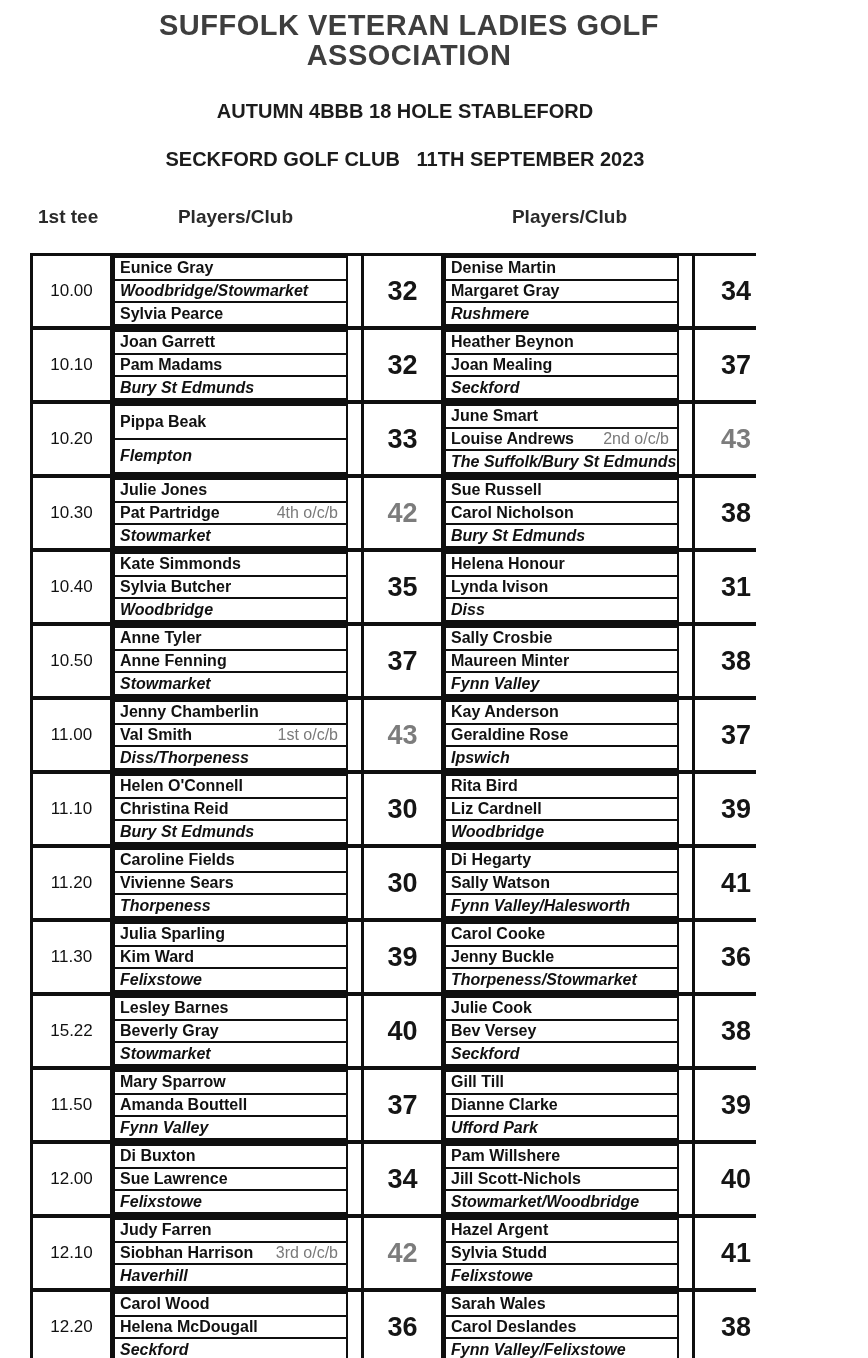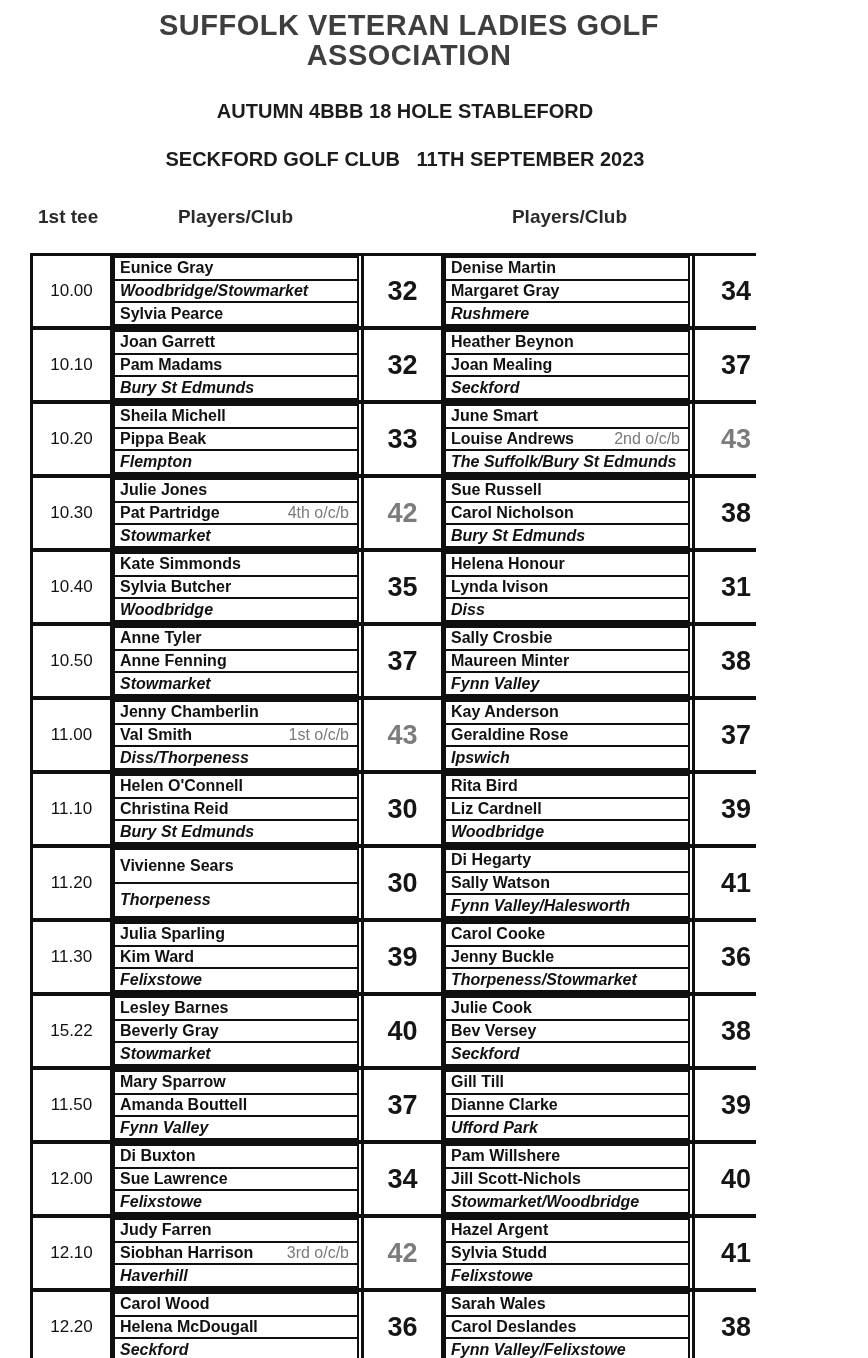--- a/index.html
+++ b/index.html
@@ -50,21 +50,21 @@
   }
   .row-group:last-child { border-bottom:none; height:70px; }
 
   .time-cell {
     border-right:3px solid #0f0f0f;
     display:flex; align-items:center; justify-content:center;
     font-size:17px; font-weight:normal;
   }
   .players-cell {
     display:flex; flex-direction:column;
-    padding-right:2px;
+    padding-right:13px;
     box-sizing:border-box;
   }
   .sub-cell {
     flex:1;
     border:2px solid #0f0f0f;
     box-sizing:border-box;
     display:flex; align-items:center; justify-content:space-between;
     padding:0 6px 0 5px;
     font-size:16px; font-weight:bold;
     line-height:1;
@@ -159,23 +159,20 @@
             <span>Seckford</span>
           </div>
     </div>
     <div class="score-cell">37</div>
   </div>
 
   <div class="row-group">
     <div class="time-cell">10.20</div>
     <div class="players-cell">
       <div class="sub-cell">
-            <span>Sheila Michell</span>
-          </div>
-      <div class="sub-cell">
             <span>Pippa Beak</span>
           </div>
       <div class="sub-cell club-cell">
             <span>Flempton</span>
           </div>
     </div>
     <div class="score-cell left">33</div>
     <div class="players-cell">
       <div class="sub-cell">
             <span>June Smart</span>
@@ -330,20 +327,23 @@
             <span>Woodbridge</span>
           </div>
     </div>
     <div class="score-cell">39</div>
   </div>
 
   <div class="row-group">
     <div class="time-cell">11.20</div>
     <div class="players-cell">
       <div class="sub-cell">
+            <span>Caroline Fields</span>
+          </div>
+      <div class="sub-cell">
             <span>Vivienne Sears</span>
           </div>
       <div class="sub-cell club-cell">
             <span>Thorpeness</span>
           </div>
     </div>
     <div class="score-cell left">30</div>
     <div class="players-cell">
       <div class="sub-cell">
             <span>Di Hegarty</span>

